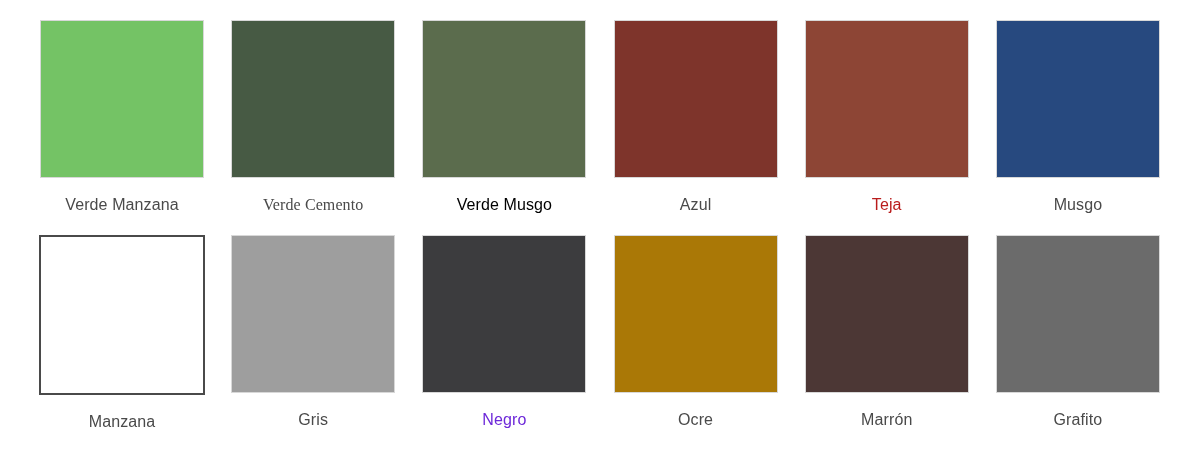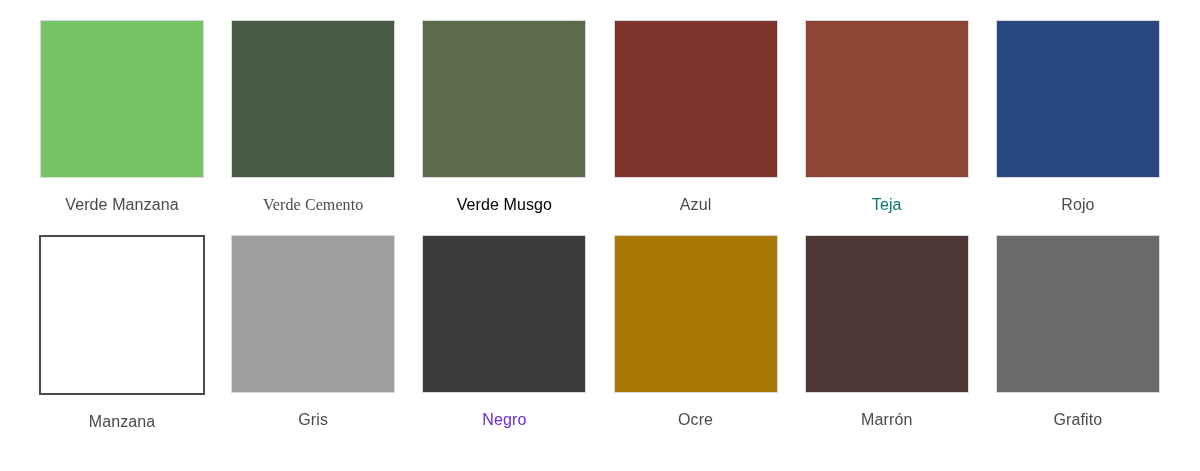--- a/index.html
+++ b/index.html
@@ -81,25 +81,25 @@
       <div class="swatch-cell">
         <div class="swatch-chip" style="background: rgb(91, 108, 77); border-color: rgb(216, 216, 216);"></div>
         <div class="swatch-label" style="color: #000000;">Verde Musgo</div>
       </div>
       <div class="swatch-cell">
         <div class="swatch-chip" style="background: rgb(126, 52, 43); border-color: rgb(216, 216, 216);"></div>
         <div class="swatch-label" style="color: rgb(74, 74, 74);">Azul</div>
       </div>
       <div class="swatch-cell">
         <div class="swatch-chip" style="background: rgb(141, 69, 53); border-color: rgb(216, 216, 216);"></div>
-        <div class="swatch-label" style="color: #0f766e;">Teja</div>
+        <div class="swatch-label" style="color: #b91c1c;">Teja</div>
       </div>
       <div class="swatch-cell">
         <div class="swatch-chip" style="background: rgb(39, 73, 127); border-color: rgb(216, 216, 216);"></div>
-        <div class="swatch-label" style="color: rgb(74, 74, 74);">Rojo</div>
+        <div class="swatch-label" style="color: rgb(74, 74, 74);">Musgo</div>
       </div>
     </div>
   <div class="swatch-row">
       <div class="swatch-cell">
         <div class="swatch-chip outlined" style="background: rgb(255, 255, 255); border-color: rgb(74, 74, 74);"></div>
         <div class="swatch-label" style="color: rgb(74, 74, 74);">Manzana</div>
       </div>
       <div class="swatch-cell">
         <div class="swatch-chip" style="background: rgb(158, 158, 158); border-color: rgb(216, 216, 216);"></div>
         <div class="swatch-label" style="color: rgb(74, 74, 74);">Gris</div>

